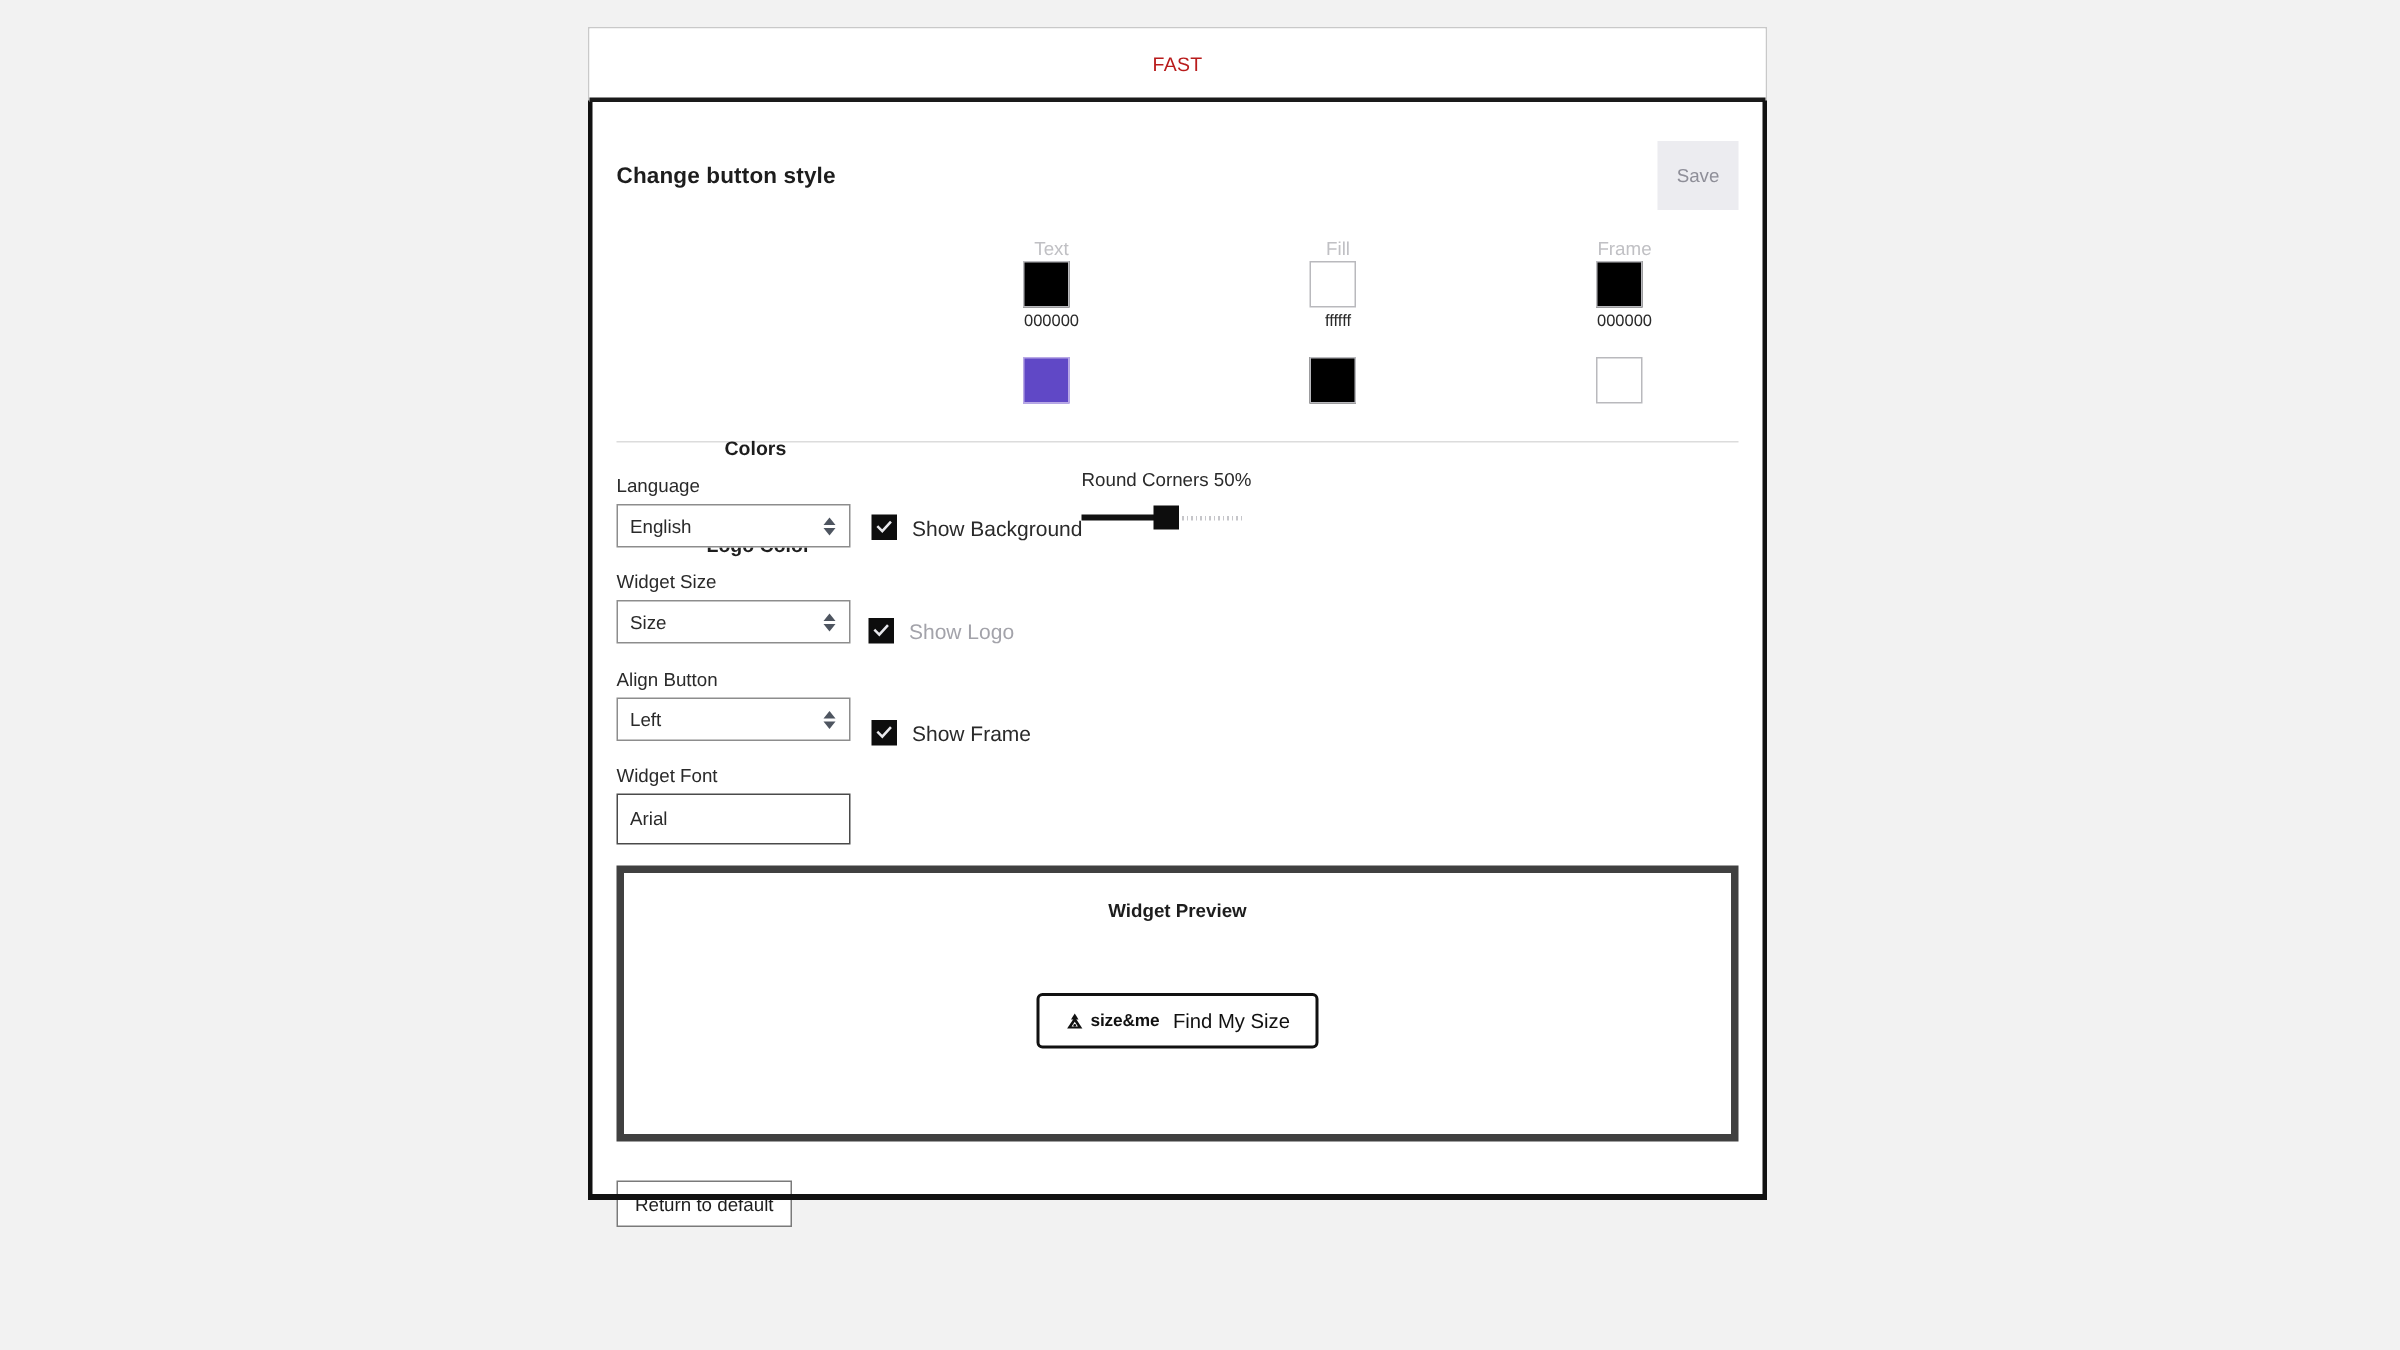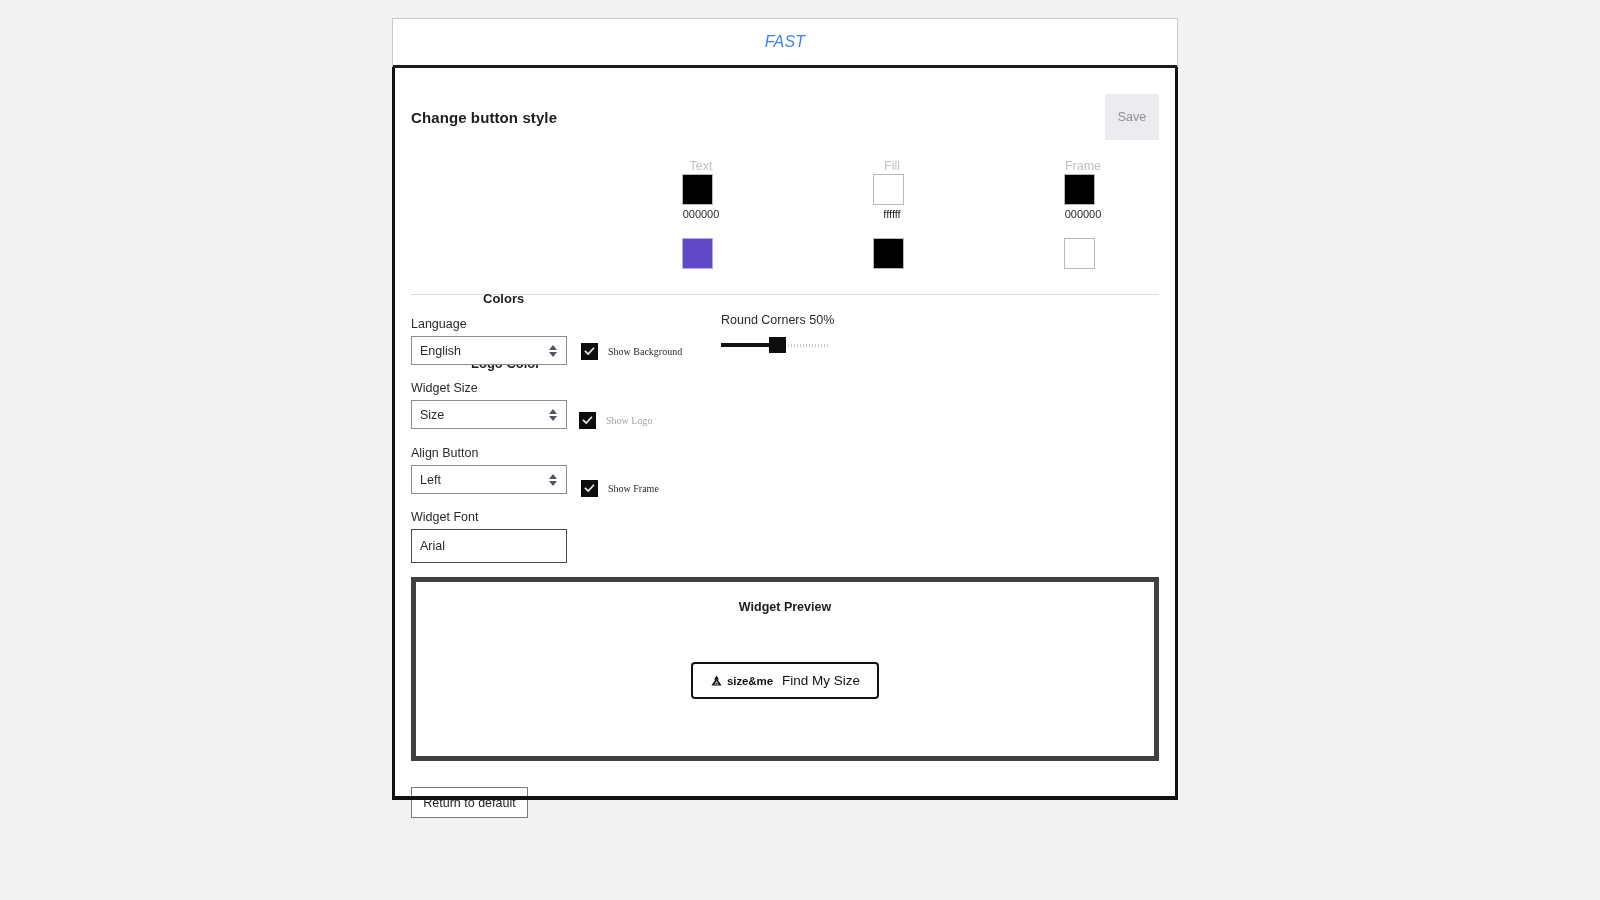--- a/index.html
+++ b/index.html
@@ -23,24 +23,23 @@
   .tabbar {
     position: relative;
     height: 49px;
     background: #ffffff;
     border-bottom: 3px solid #1a1a1a;
     display: flex;
     align-items: center;
     justify-content: center;
   }
   .tab-label {
-    font-size: 16px;
-    color: #3b82f6;
+    font-size: 13px;
+    color: #b91c1c;
     letter-spacing: .2px;
-    font-style: italic;
   }
 
   
   .panel {
     padding: 0 18px;
     position: relative;
     height: calc(100% - 52px);
   }
 
   .panel-head {
@@ -176,21 +175,21 @@
     gap: 10px;
   }
   .chk {
     width: 17px; height: 17px;
     background: #0d0d0d;
     display: flex;
     align-items: center;
     justify-content: center;
   }
   .chk svg { display:block; }
-  .chk-label { font-size: 10px; color: #2a2a2a; font-family: Liberation Serif, serif; }
+  .chk-label { font-size: 14px; color: #2a2a2a; }
   .chk-label.dim { color: #a3a3aa; }
 
   
   .slider-block { position: absolute; left: 310px; top: 0px; width: 200px; }
   .slider-label {
     font-size: 12.5px;
     color: #2a2a2a;
     margin-bottom: 10px;
     display: block;
   }

